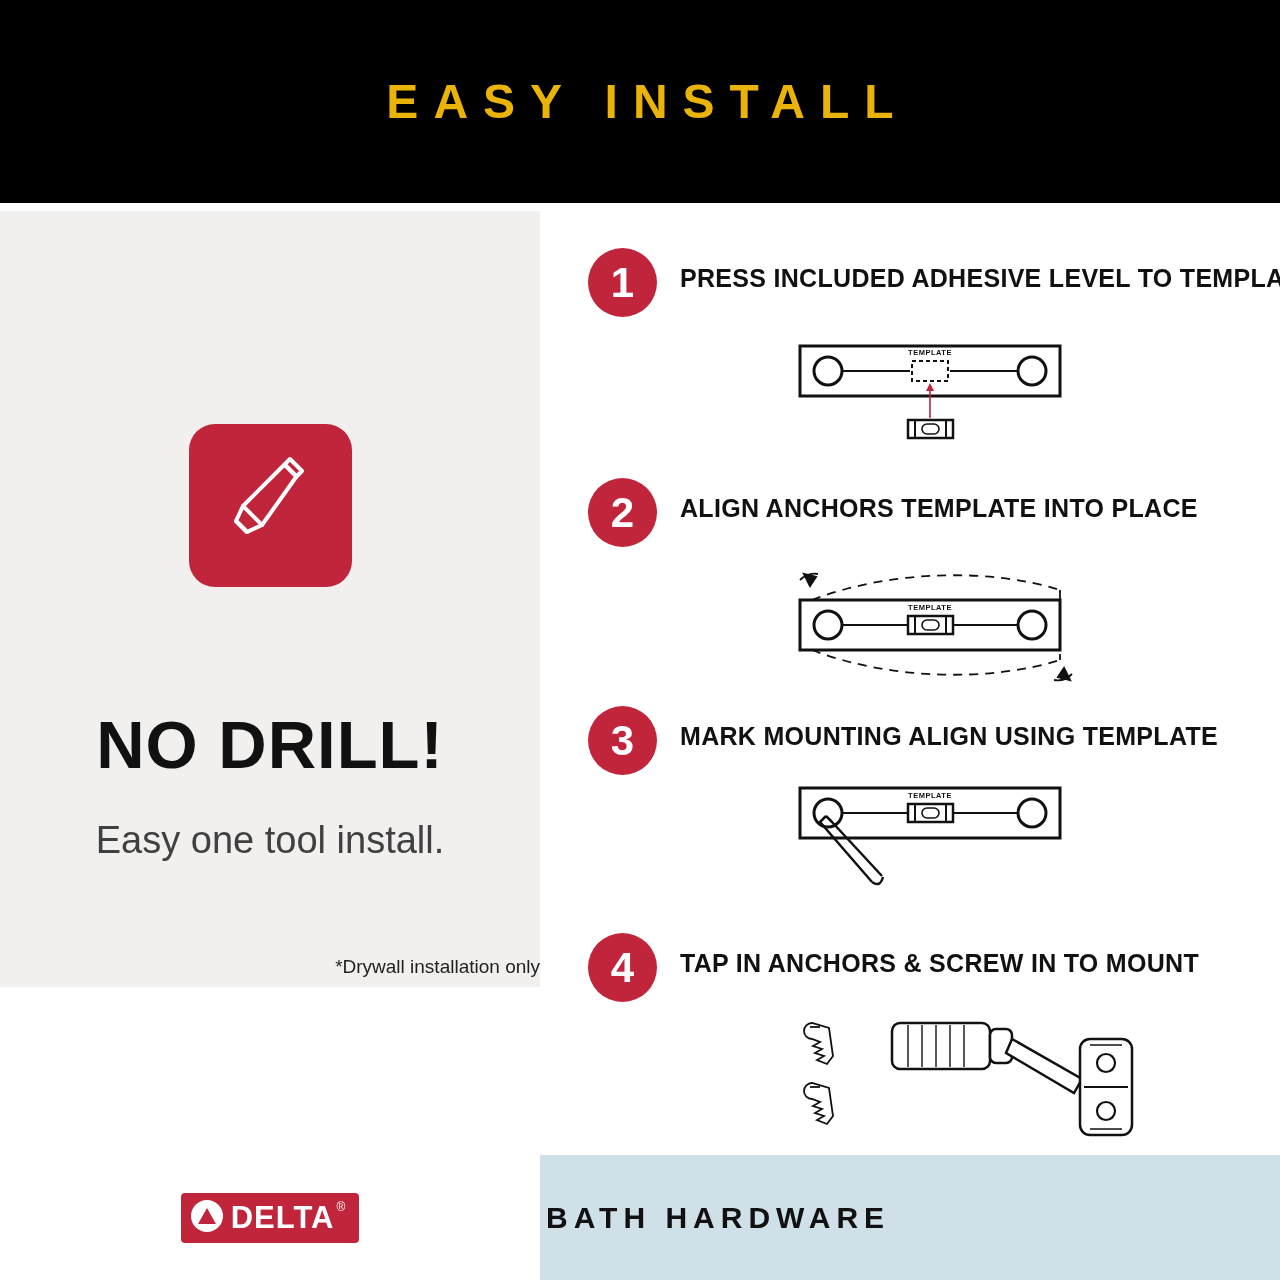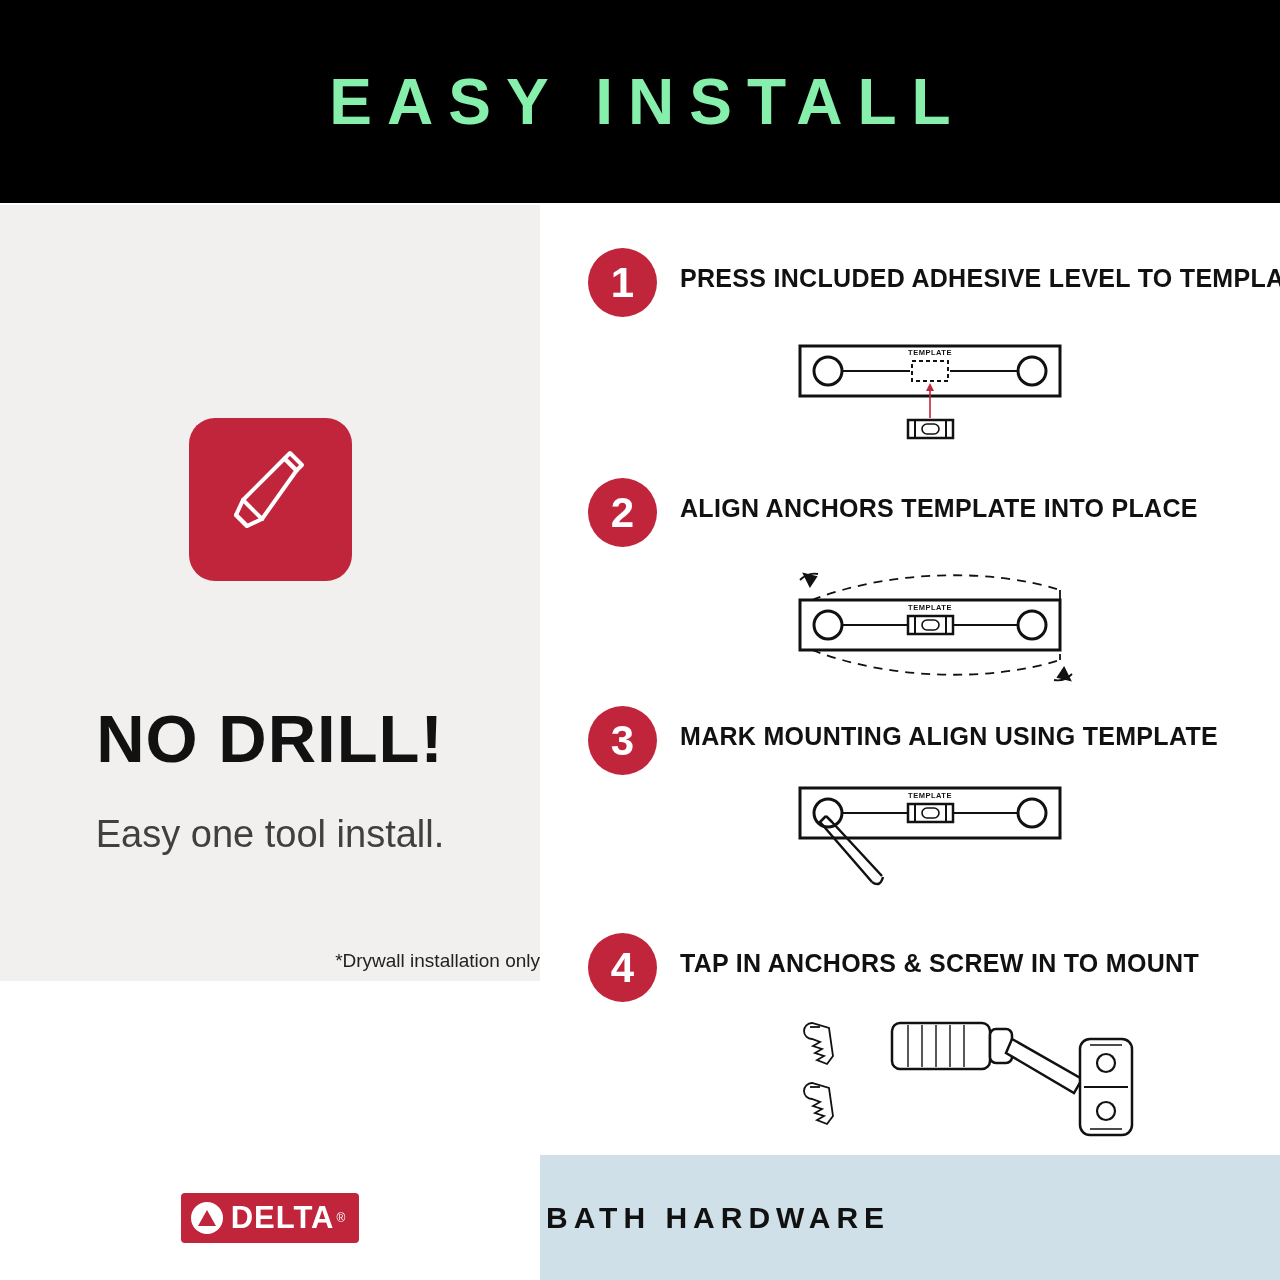--- a/index.html
+++ b/index.html
@@ -25,32 +25,32 @@
     position: absolute;
     left: 0; top: 0;
     width: 1280px;
     height: 203px;
     background: #000000;
     display: flex;
     align-items: center;
     justify-content: center;
   }
   .header-title {
-    color: #86efac;
-    font-size: 64px;
+    color: #eab308;
+    font-size: 48px;
     font-weight: bold;
     letter-spacing: 15px;
     text-indent: 15px;
     font-family: "Liberation Sans", sans-serif;
   }
 
   
   .left-panel {
     position: absolute;
-    left: 0; top: 205px;
+    left: 0; top: 211px;
     width: 540px;
     height: 776px;
     background: #f1f0ee;
   }
   .tool-badge {
     position: absolute;
     left: 189px; top: 213px;
     width: 163px;
     height: 163px;
     background: #c1253c;
@@ -154,21 +154,20 @@
   }
   .footer-right-text {
     font-size: 30px;
     font-weight: bold;
     letter-spacing: 6px;
     text-indent: 6px;
     color: #111111;
   }
   .delta-logo {
     display: flex;
-    align-items: center;
     background: #c1253c;
     border-radius: 4px;
     padding: 7px 14px 7px 10px;
   }
   .delta-mark {
     width: 32px; height: 32px;
     border-radius: 50%;
     background: #ffffff;
     position: relative;
     margin-right: 8px;

